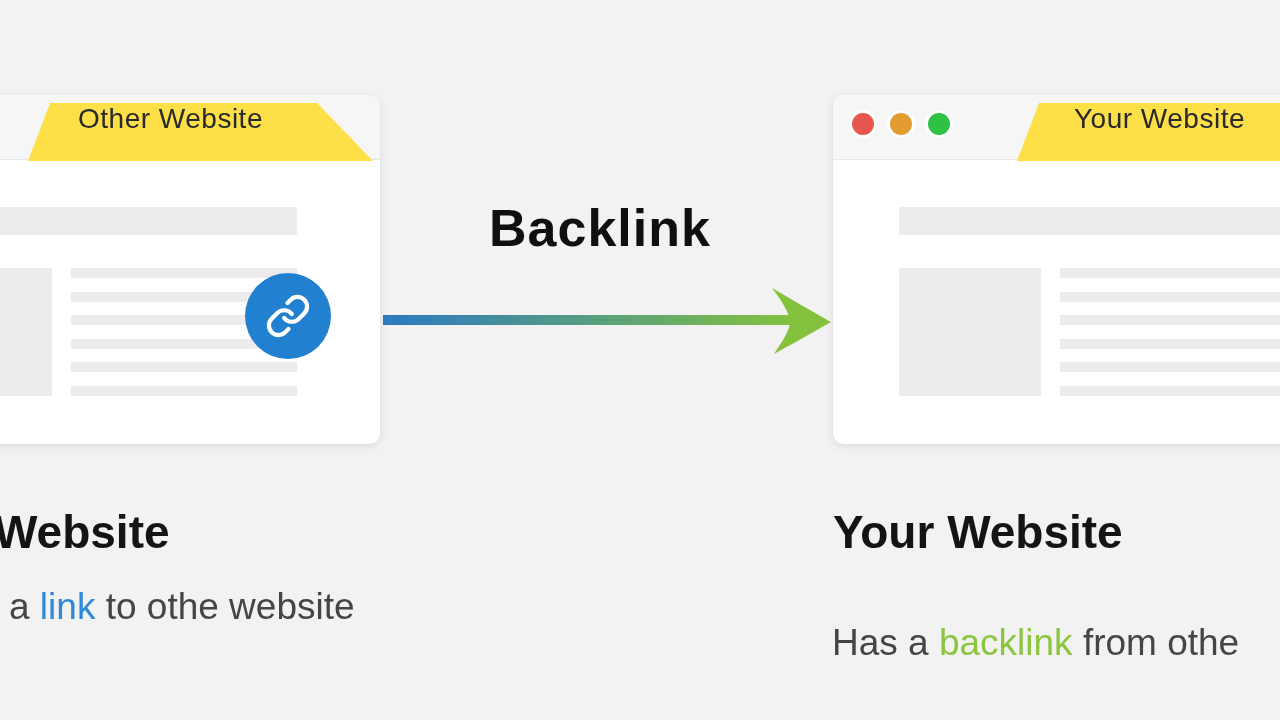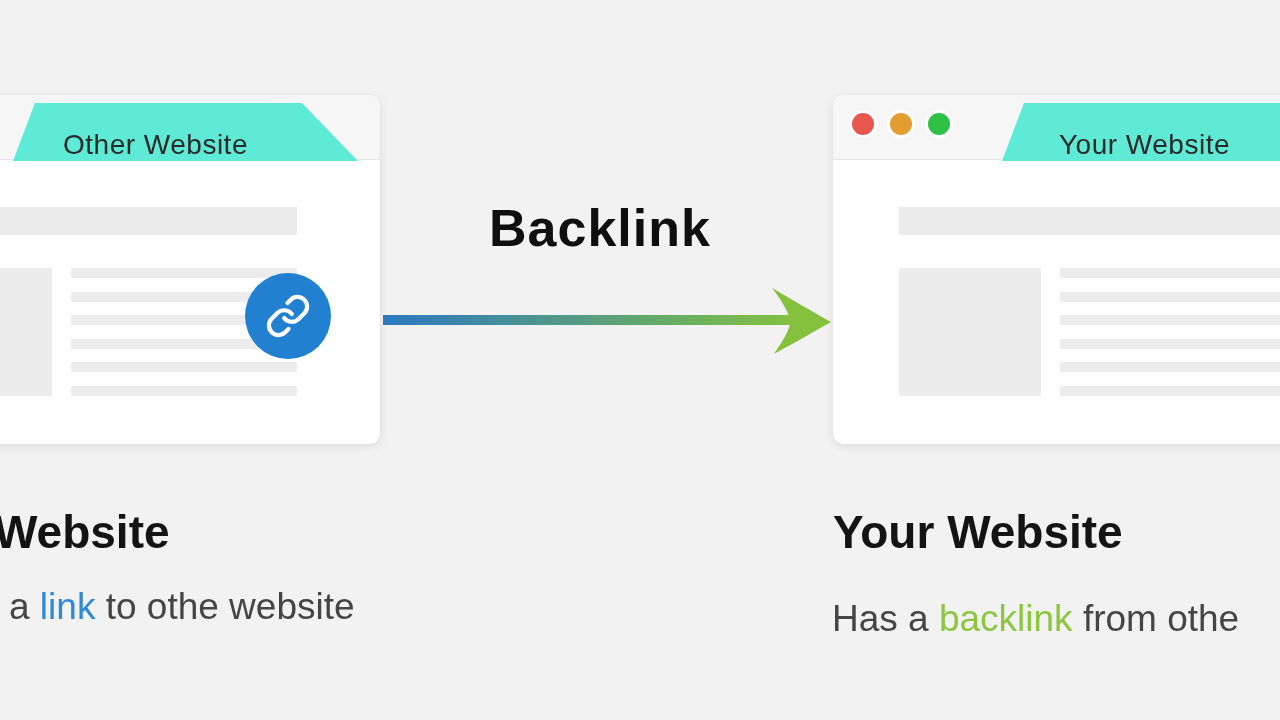--- a/index.html
+++ b/index.html
@@ -41,26 +41,26 @@
     gap: 16px;
     z-index: 1;
   }
   .dot {
     width: 22px; height: 22px;
     border-radius: 50%;
     box-shadow: 0 0 0 3px rgba(255,255,255,0.85);
   }
   .tab {
     position: absolute;
-    top: 8px; left: 169px;
+    top: 8px; left: 184px;
     width: 345px; height: 58px;
-    background: #5eead4;
+    background: #fde047;
     clip-path: polygon(22px 0, 289px 0, 345px 100%, 0 100%);
     display: flex;
-    align-items: flex-end;
+    align-items: flex-start;
     justify-content: center;
     box-sizing: border-box;
     padding-right: 60px;
     z-index: 2;
   }
   .tab-label {
     font-size: 28px;
     letter-spacing: 0.5px;
     color: #2a2a2a;
     white-space: nowrap;
@@ -114,21 +114,21 @@
   }
   .caption-body {
     position: absolute;
     font-size: 37px;
     color: #454545;
     white-space: nowrap;
   }
   .heading-left  { top: 505px; left: -6px; }
   .body-left     { top: 586px; left: 9px; }
   .heading-right { top: 505px; left: 833px; }
-  .body-right    { top: 598px; left: 832px; text-align: right; }
+  .body-right    { top: 622px; left: 832px; text-align: right; }
 </style>
 </head>
 <body>
 
 <div class="stage" style="background: rgb(242, 242, 242);">
 
   <div class="window window-left">
     <div class="chrome">
 
       <div class="tab">

